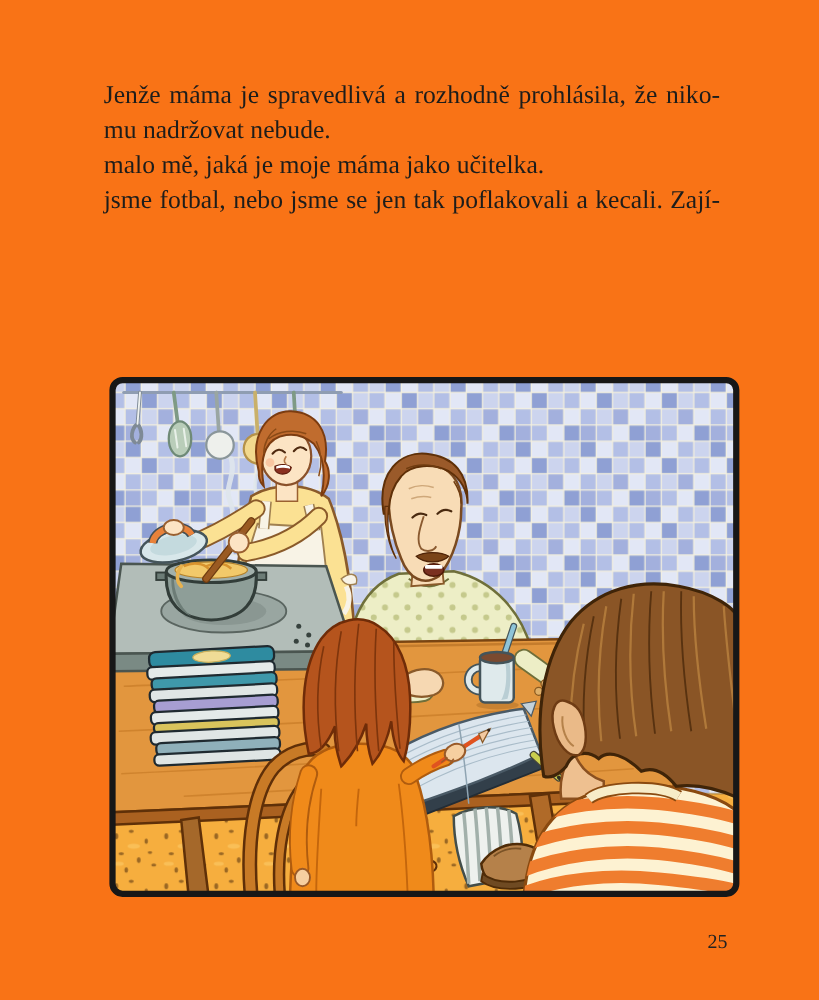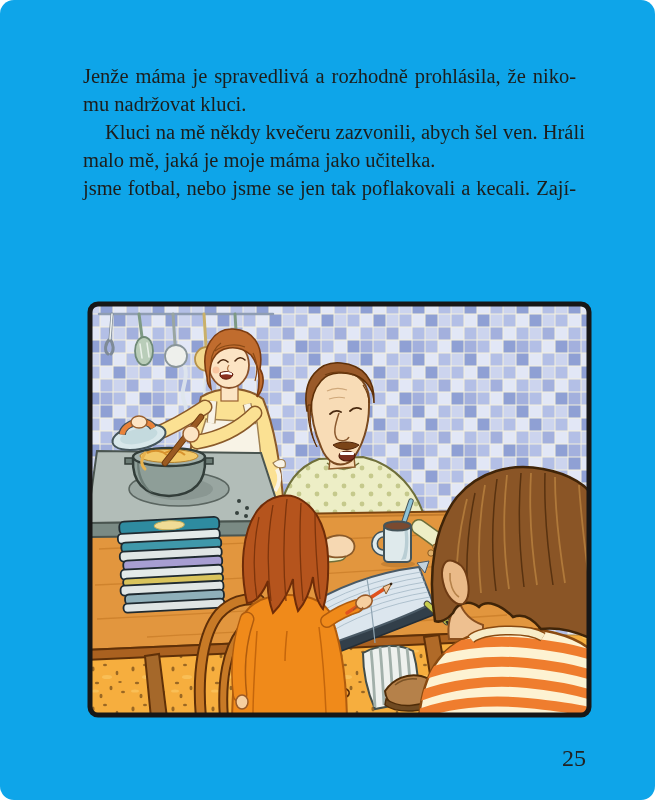--- a/index.html
+++ b/index.html
@@ -1,38 +1,37 @@
 <!DOCTYPE html>
 <html><head>
 <meta charset="utf-8">
 <style>
   html,body{margin:0;padding:0;}
   body{width:655px;height:800px;position:relative;background:#ffffff;overflow:hidden;
        font-family:"Liberation Serif", serif;}
-  .book-page{position:absolute;inset:0;background:#0ea5e9;border-radius:14px;}
+  .book-page{position:absolute;inset:0;background:#f97316;}
   .text-block{position:absolute;left:83px;top:62px;width:493px;
               font-size:20.5px;line-height:28px;color:#1d1d1b;}
   .text-block .line{height:28px;}
   .jline{text-align:justify;text-align-last:justify;white-space:nowrap;}
   .endline{text-align:left;}
   .indent{text-indent:22px;}
   .illustration{position:absolute;left:87px;top:301px;width:505px;height:417px;}
   .illustration svg{display:block;width:505px;height:417px;}
   .page-num{position:absolute;left:556px;top:745px;width:36px;text-align:center;
-            font-size:24px;color:#222;}
+            font-size:16px;color:#222;}
 </style>
 </head>
 <body>
 
 <div class="book-page">
 
   <div class="text-block">
     <div class="line jline">Jenže máma je spravedlivá a rozhodně prohlásila, že niko-</div>
-    <div class="line endline">mu nadržovat kluci.</div>
-    <div class="line jline indent">Kluci na mě někdy kvečeru zazvonili, abych šel ven. Hráli</div>
+    <div class="line endline">mu nadržovat nebude.</div>
     <div class="line endline">malo mě, jaká je moje máma jako učitelka.</div>
     <div class="line jline">jsme fotbal, nebo jsme se jen tak poflakovali a kecali. Zají-</div>
   </div>
 
   <div class="illustration">
   <svg viewBox="0 0 505 417" xmlns="http://www.w3.org/2000/svg">
     <defs>
       <pattern id="tiles" width="52" height="52" patternUnits="userSpaceOnUse">
         <rect width="52" height="52" fill="#f4f0dd"></rect>
         <rect x="0.5" y="0.5" width="12" height="12" fill="#ccd4ee"></rect>

